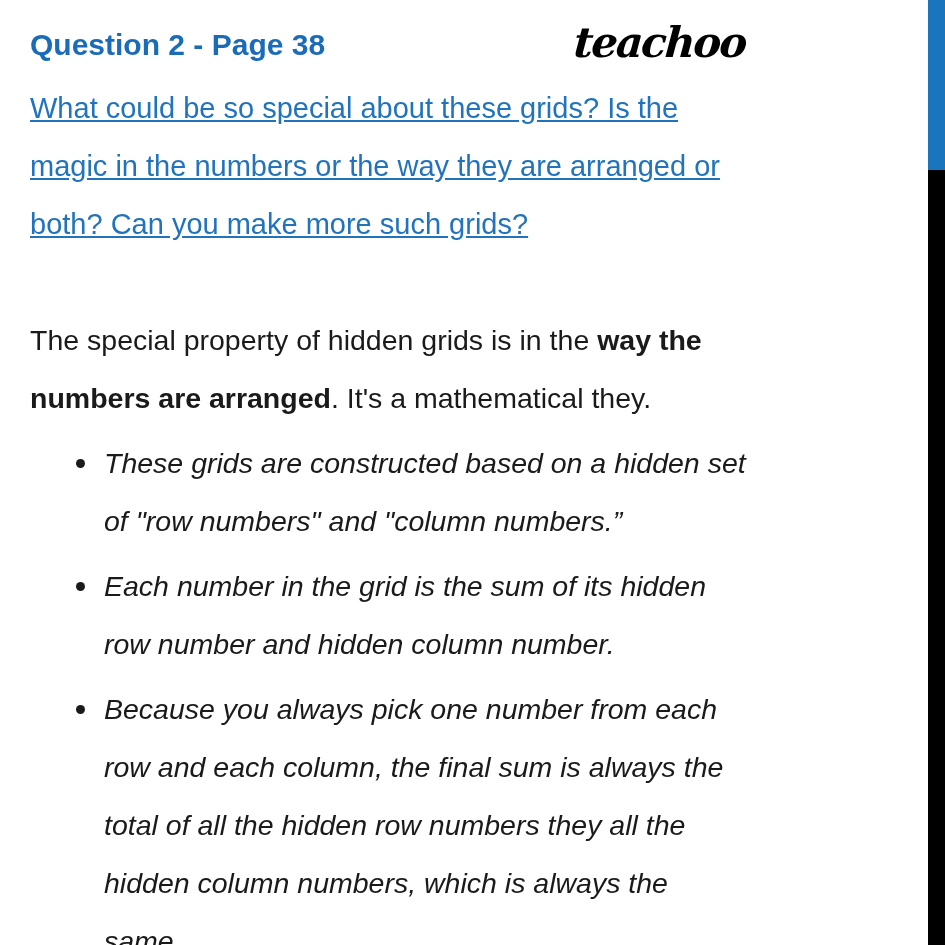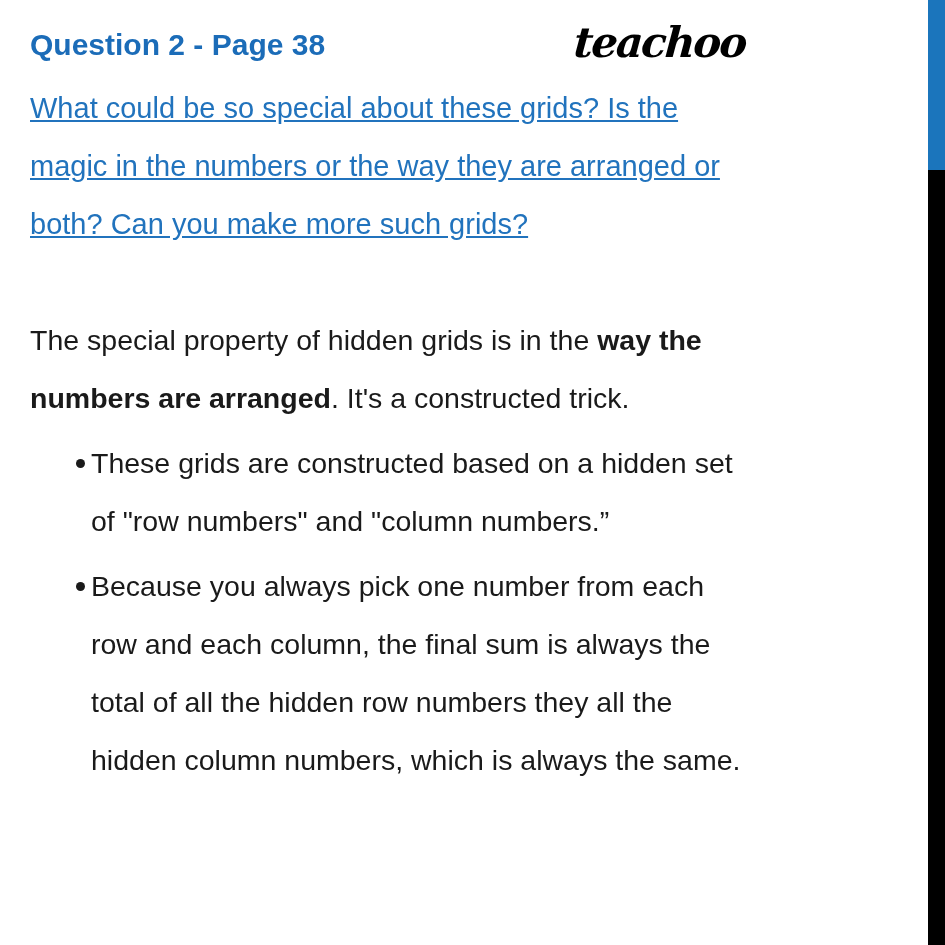--- a/index.html
+++ b/index.html
@@ -88,47 +88,52 @@
   }
   .bullet .dot {
     flex: 0 0 auto;
     width: 9px;
     height: 9px;
     border-radius: 50%;
     background: var(--text-black);
     margin: 25px 0 0 0;
   }
   .bullet .bullet-text {
-    margin-left: 6px;
+    margin-left: 19px;
     font-size: 28.5px;
     line-height: 58px;
     max-width: 772px;
+    font-style: italic;
   }
 </style>
 </head>
 <body>
 
 <div class="accent-bar">
   <div class="seg-blue"></div>
   <div class="seg-black"></div>
 </div>
 
 <main class="content">
   <header class="header-row">
     <h1 class="page-title">Question 2 - Page 38</h1>
     <div class="brand">teachoo</div>
   </header>
 
   <p class="question">What could be so special about these grids? Is the magic in the numbers or the way they are arranged or both? Can you make more such grids?</p>
 
-  <p class="answer-intro"><span>The special property of hidden grids is in the </span><b>way the numbers are arranged</b><span>. It's a constructed trick.</span></p>
+  <p class="answer-intro"><span>The special property of hidden grids is in the </span><b>way the numbers are arranged</b><span>. It's a mathematical they.</span></p>
 
   <ul class="bullets">
     <li class="bullet">
       <span class="dot"></span>
       <span class="bullet-text">These grids are constructed based on a hidden set of "row numbers" and "column numbers.”</span>
+    </li>
+    <li class="bullet">
+      <span class="dot"></span>
+      <span class="bullet-text">Each number in the grid is the sum of its hidden row number and hidden column number.</span>
     </li>
     <li class="bullet">
       <span class="dot"></span>
       <span class="bullet-text">Because you always pick one number from each row and each column, the final sum is always the total of all the hidden row numbers they all the hidden column numbers, which is always the same.</span>
     </li>
   </ul>
 </main>
 
 </body></html>

